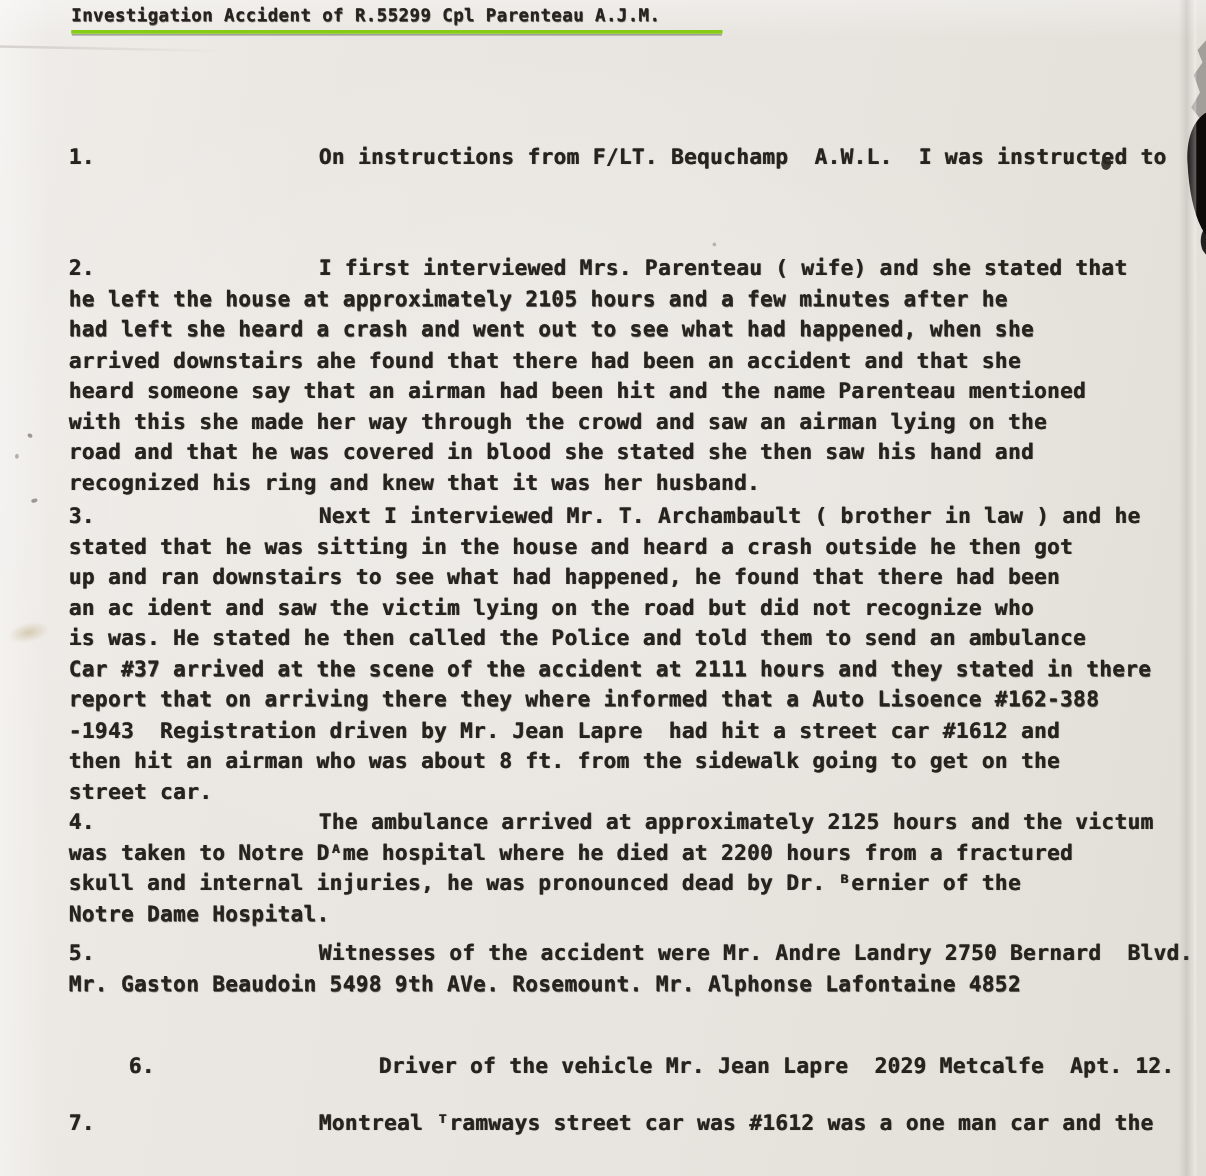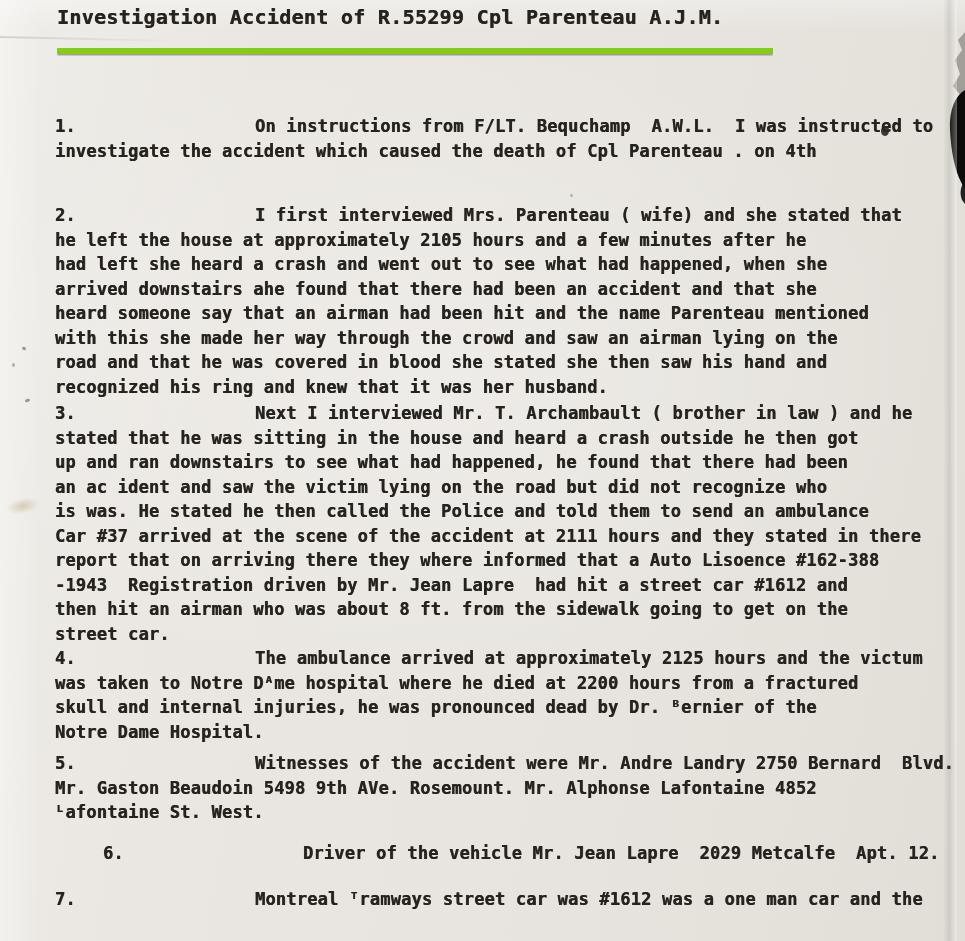--- a/index.html
+++ b/index.html
@@ -19,22 +19,22 @@
   }
   .crease-right{
     position:absolute;top:0;right:8px;width:14px;height:941px;
     background:linear-gradient(to right, rgba(0,0,0,0) 0%, rgba(90,85,78,0.14) 45%, rgba(255,255,255,0.35) 100%);
   }
   .ink{
     color:#26231e;font-weight:700;
     text-shadow:0.4px 0.3px 0.6px rgba(35,32,27,0.75), -0.2px 0 0.3px rgba(35,32,27,0.35);
   }
   .title{
-    position:absolute;left:57px;top:5px;font-size:20px;letter-spacing:0.3px;
-    padding:0 50px 19px 0;border-bottom:6px solid #84cc16;
+    position:absolute;left:57px;top:5px;font-size:14px;letter-spacing:0.3px;
+    padding:0 50px 3px 0;border-bottom:3px solid #84cc16;
     box-shadow:0 2px 0 -0.5px rgba(23,21,15,0.35);
     white-space:nowrap;
   }
   .para{position:absolute;left:55px;font-size:17px;letter-spacing:0.2px;line-height:24.5px;white-space:pre;}
   .pnum{display:inline-block;width:200px;}
   .pline{white-space:pre;}
   
   .blot-svg{position:absolute;top:30px;right:0;width:30px;height:260px;}
   .dot{position:absolute;left:881px;top:126px;width:8px;height:10px;background:#2a2722;border-radius:50% 45% 55% 50%;opacity:0.9;}
   .speck{position:absolute;background:#55504a;border-radius:50%;opacity:0.55;}
@@ -54,25 +54,25 @@
   }
 </style>
 </head>
 <body>
 
 <div class="page">
 
   <div class="title ink">Investigation Accident of R.55299  Cpl Parenteau  A.J.M.</div>
 
   <div id="paragraphs">
-      <div class="para ink" style="top: 114px;"><div class="pline"><span class="pnum">1.</span>On instructions from F/LT. Bequchamp  A.W.L.  I was instructed to</div><div class="pline">investigate the accident which caused the death of Cpl Parenteau . on 4th</div></div>
+      <div class="para ink" style="top: 114px;"><div class="pline"><span class="pnum">1.</span>On instructions from F/LT. Bequchamp  A.W.L.  I was instructed to</div></div>
       <div class="para ink" style="top: 203px;"><div class="pline"><span class="pnum">2.</span>I first interviewed Mrs. Parenteau ( wife) and she stated that</div><div class="pline">he left the house at approximately 2105 hours and a few minutes after he</div><div class="pline">had left she heard a crash and went out to see what had happened, when she</div><div class="pline">arrived downstairs ahe found that there had been an accident and that she</div><div class="pline">heard someone say that an airman had been hit and the name Parenteau mentioned</div><div class="pline">with this she made her way through the crowd and saw an airman lying on the</div><div class="pline">road and that he was covered in blood she stated she then saw his hand and</div><div class="pline">recognized his ring and knew that it was her husband.</div></div>
       <div class="para ink" style="top: 401px;"><div class="pline"><span class="pnum">3.</span>Next I interviewed Mr. T. Archambault ( brother in law ) and he</div><div class="pline">stated that he was sitting in the house and heard a crash outside he then got</div><div class="pline">up and ran downstairs to see what had happened, he found that there had been</div><div class="pline">an ac ident and saw the victim lying on the road but did not recognize who</div><div class="pline">is was. He stated he then called the Police and told them to send an ambulance</div><div class="pline">Car #37 arrived at the scene of the accident at 2111 hours and they stated in there</div><div class="pline">report that on arriving there they where informed that a Auto Lisoence #162-388</div><div class="pline">-1943  Registration driven by Mr. Jean Lapre  had hit a street car #1612 and</div><div class="pline">then hit an airman who was about 8 ft. from the sidewalk going to get on the</div><div class="pline">street car.</div></div>
       <div class="para ink" style="top: 646px;"><div class="pline"><span class="pnum">4.</span>The ambulance arrived at approximately 2125 hours and the victum</div><div class="pline">was taken to Notre Dᴬme hospital where he died at 2200 hours from a fractured</div><div class="pline">skull and internal injuries, he was pronounced dead by Dr. ᴮernier of the</div><div class="pline">Notre Dame Hospital.</div></div>
-      <div class="para ink" style="top: 751px;"><div class="pline"><span class="pnum">5.</span>Witnesses of the accident were Mr. Andre Landry 2750 Bernard  Blvd.</div><div class="pline">Mr. Gaston Beaudoin 5498 9th AVe. Rosemount. Mr. Alphonse Lafontaine 4852</div><div class="pline">ᴸafontaine St. West.</div></div>
+      <div class="para ink" style="top: 751px;"><div class="pline"><span class="pnum">5.</span>Witnesses of the accident were Mr. Andre Landry 2750 Bernard  Blvd.</div><div class="pline">Mr. Gaston Beaudoin 5498 9th AVe. Rosemount. Mr. Alphonse Lafontaine 4852</div></div>
       <div class="para ink" style="top: 841px; margin-left: 48px;"><div class="pline"><span class="pnum">6.</span>Driver of the vehicle Mr. Jean Lapre  2029 Metcalfe  Apt. 12.</div></div>
       <div class="para ink" style="top: 887px;"><div class="pline"><span class="pnum">7.</span>Montreal ᵀramways street car was #1612 was a one man car and the</div></div>
     </div>
 
   <svg class="blot-svg" viewBox="0 0 30 260" aria-hidden="true">
     <path d="M30,2 L23,10 L27,20 L20,30 L25,44 L18,56 L26,66 L30,68 Z" fill="#96938e" opacity="0.85"></path>
     <path d="M30,60 C20,66 14,80 15,100 C16,122 20,140 26,152 C28,156 30,158 30,158 Z" fill="#0d0c0a"></path>
     <path d="M30,150 C26,156 24,162 27,170 L30,174 Z" fill="#0d0c0a" opacity="0.9"></path>
   </svg>
   <div class="dot"></div>

